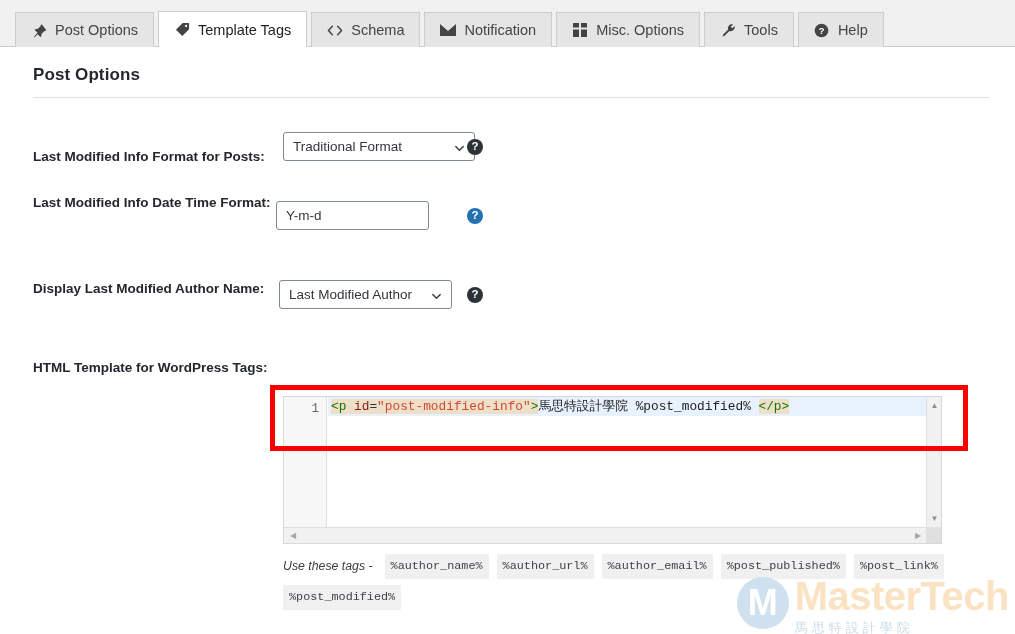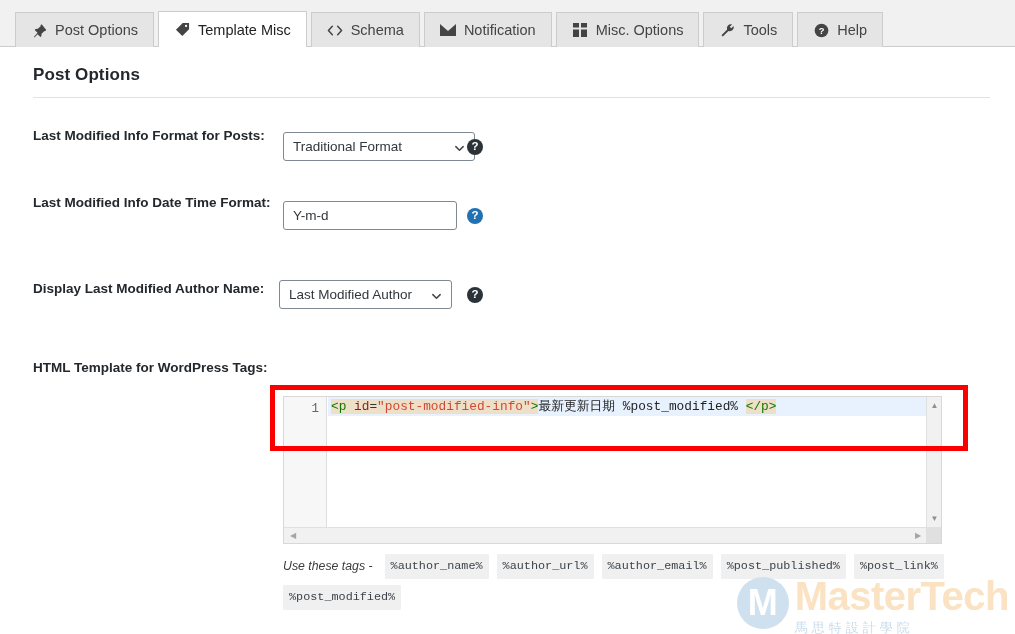--- a/index.html
+++ b/index.html
@@ -335,21 +335,21 @@
       </span>
       <span>Post Options</span>
     </div>
 
     <div class="tab active">
       <span class="ticon">
         <svg width="15" height="15" viewBox="0 0 16 16" fill="currentColor">
           <path d="M8.2 1H15v6.8L7.8 15 1 8.2 8.2 1zm3.6 2a1.2 1.2 0 1 0 0 2.4 1.2 1.2 0 0 0 0-2.4z"></path>
         </svg>
       </span>
-      <span>Template Misc</span>
+      <span>Template Tags</span>
     </div>
 
     <div class="tab">
       <span class="ticon">
         <svg width="17" height="15" viewBox="0 0 18 16" fill="none" stroke="currentColor" stroke-width="1.7" stroke-linecap="round" stroke-linejoin="round">
           <path d="M6 3.2 1.6 8 6 12.8M12 3.2 16.4 8 12 12.8"></path>
         </svg>
       </span>
       <span>Schema</span>
     </div>
@@ -395,33 +395,33 @@
       <span>Help</span>
     </div>
 
   </div>
 
   <div class="panel">
 
     <div class="panel-title">Post Options</div>
     <div class="panel-rule"></div>
 
-    <div class="flabel" style="top:79px;">Last Modified Info Format for Posts:</div>
+    <div class="flabel" style="top:100px;">Last Modified Info Format for Posts:</div>
     <div class="sel" style="left:283px; top:85px; width:192px;">
       <span>Traditional Format</span>
       <span class="caret">
         <svg width="11" height="11" viewBox="0 0 12 12" fill="none" stroke="currentColor" stroke-width="1.6" stroke-linecap="round" stroke-linejoin="round">
           <path d="M2 4.5 6 8.5 10 4.5"></path>
         </svg>
       </span>
     </div>
     <div class="helpicon" style="left:467px; top:92px;">?</div>
 
     <div class="flabel" style="top:146px;">Last Modified Info Date Time Format:</div>
-    <input class="txt" style="left: 283px; top: 154px; width: 174px;" value="Y-m-d">
+    <input class="txt" style="left: 276px; top: 154px; width: 153px;" value="Y-m-d">
     <div class="helpicon blue" style="left:467px; top:161px;">?</div>
 
     <div class="flabel" style="top:232px;">Display Last Modified Author Name:</div>
     <div class="sel" style="left:279px; top:233px; width:173px;">
       <span>Last Modified Author</span>
       <span class="caret">
         <svg width="11" height="11" viewBox="0 0 12 12" fill="none" stroke="currentColor" stroke-width="1.6" stroke-linecap="round" stroke-linejoin="round">
           <path d="M2 4.5 6 8.5 10 4.5"></path>
         </svg>
       </span>
@@ -430,21 +430,21 @@
 
     <div class="flabel" style="top:311px;">HTML Template for WordPress Tags:</div>
 
     <div class="editor-wrap">
       <div class="gutter">
         <span class="lnum">1</span>
       </div>
 
       <div class="codearea">
         <div class="codeline">
-          <span class="tk-tag">&lt;p</span><span class="tk-tag"> </span><span class="tk-attr">id</span><span class="tk-eq">=</span><span class="tk-str">"post-modified-info"</span><span class="tk-bracket">&gt;</span><span class="tk-text">最新更新日期 %post_modified% </span><span class="tk-close">&lt;/p&gt;</span>
+          <span class="tk-tag">&lt;p</span><span class="tk-tag"> </span><span class="tk-attr">id</span><span class="tk-eq">=</span><span class="tk-str">"post-modified-info"</span><span class="tk-bracket">&gt;</span><span class="tk-text">馬思特設計學院 %post_modified% </span><span class="tk-close">&lt;/p&gt;</span>
         </div>
       </div>
 
       <div class="vscroll">
         <div class="arrow up">▲</div>
         <div class="arrow dn">▼</div>
       </div>
 
       <div class="hscroll">
         <div class="arrow lf">◀</div>

